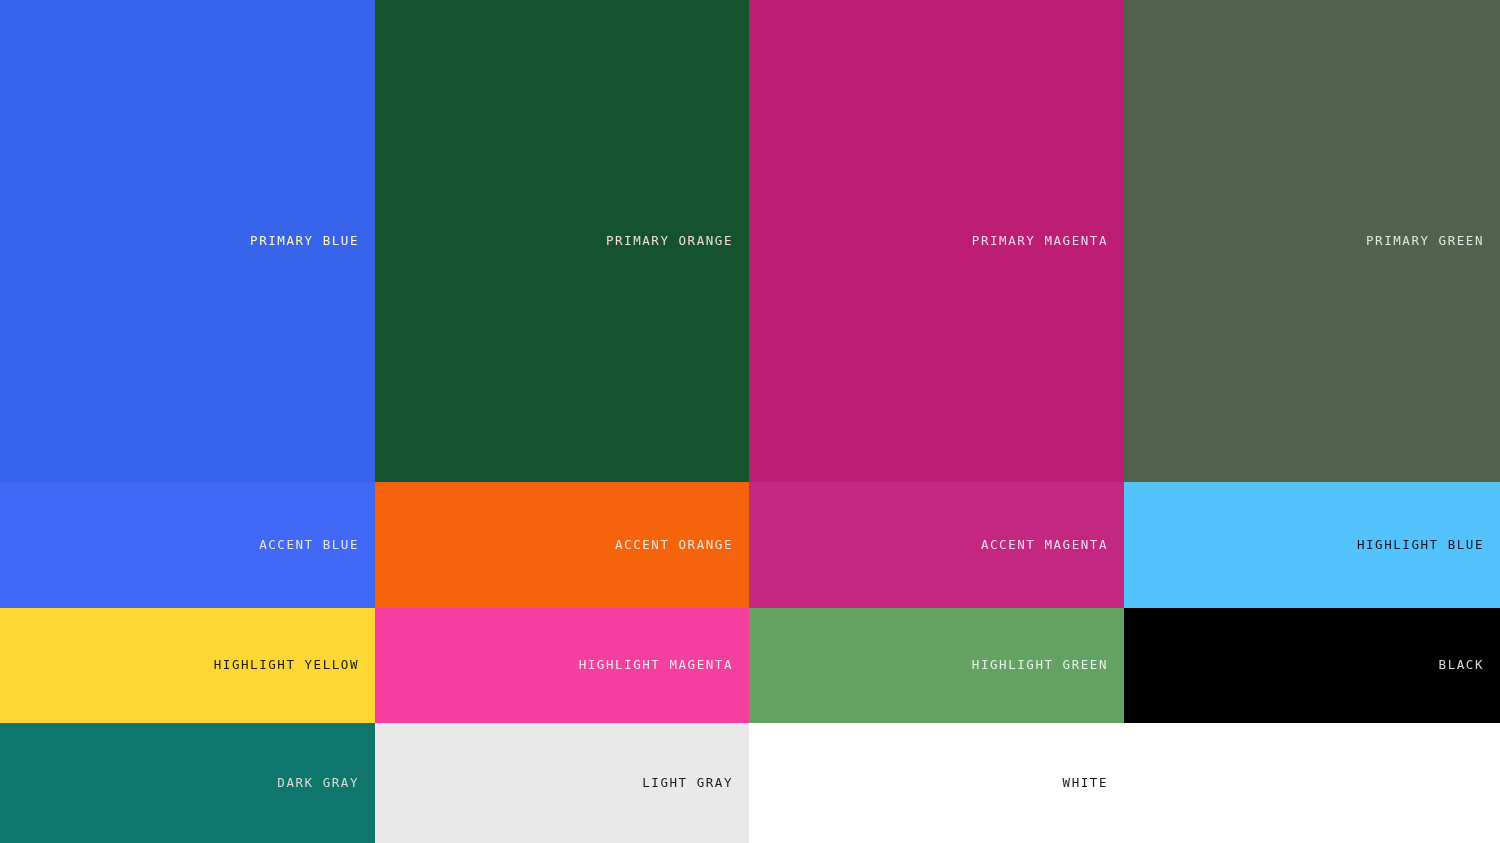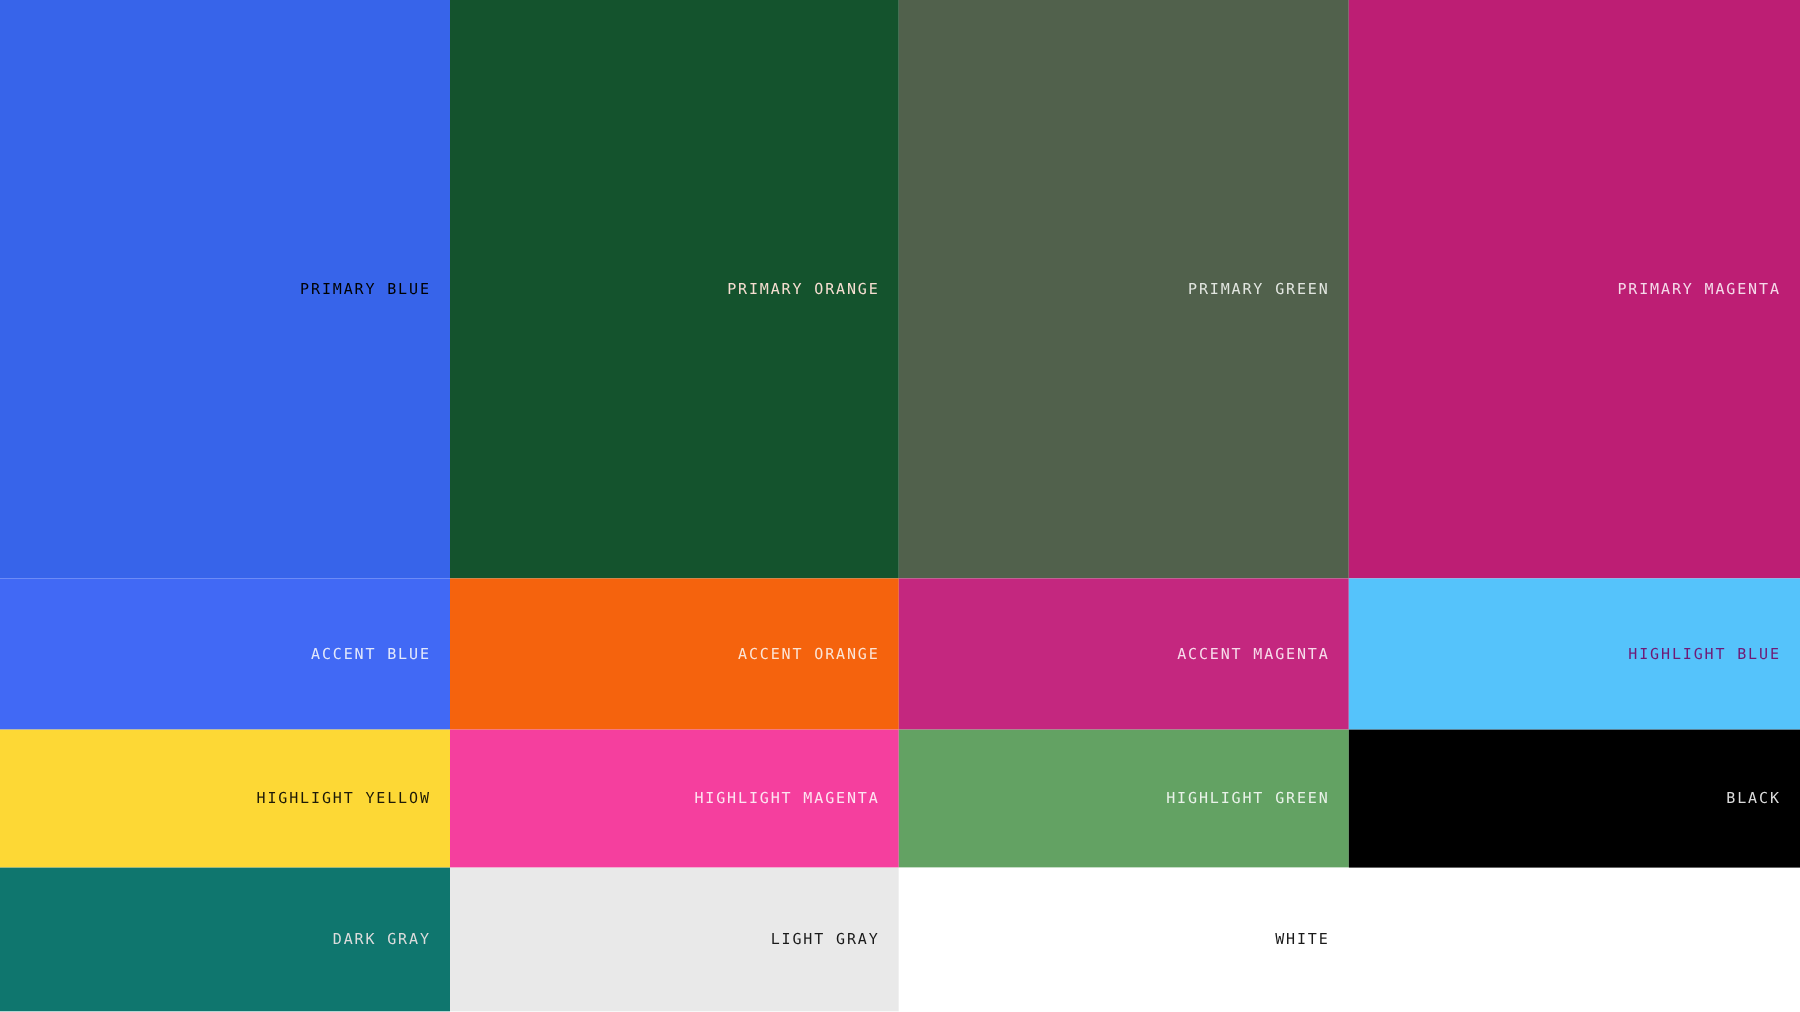--- a/index.html
+++ b/index.html
@@ -44,42 +44,42 @@
   }
 
   
   .row-primary .swatch-label { position: relative; top: 0; }
 </style>
 </head>
 <body>
 
 <div id="palette-grid">
     <div class="swatch row-primary" style="background-color: rgb(55, 100, 234);">
-      <span class="swatch-label" style="color: #000000;">PRIMARY BLUE</span>
+      <span class="swatch-label" style="color: #fef9c3;">PRIMARY BLUE</span>
     </div>
     <div class="swatch row-primary" style="background-color: #14532d;">
       <span class="swatch-label" style="color: rgb(246, 222, 209);">PRIMARY ORANGE</span>
     </div>
+    <div class="swatch row-primary" style="background-color: rgb(189, 30, 116);">
+      <span class="swatch-label" style="color: rgb(245, 217, 233);">PRIMARY MAGENTA</span>
+    </div>
     <div class="swatch row-primary" style="background-color: rgb(81, 97, 76);">
       <span class="swatch-label" style="color: rgb(226, 230, 224);">PRIMARY GREEN</span>
-    </div>
-    <div class="swatch row-primary" style="background-color: rgb(189, 30, 116);">
-      <span class="swatch-label" style="color: rgb(245, 217, 233);">PRIMARY MAGENTA</span>
     </div>
     <div class="swatch row-accent" style="background-color: rgb(65, 105, 245);">
       <span class="swatch-label" style="color: rgb(226, 232, 251);">ACCENT BLUE</span>
     </div>
     <div class="swatch row-accent" style="background-color: rgb(245, 99, 13); align-items: center;">
       <span class="swatch-label" style="color: rgb(251, 228, 214);">ACCENT ORANGE</span>
     </div>
     <div class="swatch row-accent" style="background-color: rgb(196, 39, 127); padding-left: 16px;">
       <span class="swatch-label" style="color: rgb(247, 220, 235);">ACCENT MAGENTA</span>
     </div>
     <div class="swatch row-highlight" style="background-color: rgb(85, 195, 251);">
-      <span class="swatch-label" style="color: #701a75; text-align: center;">HIGHLIGHT BLUE</span>
+      <span class="swatch-label" style="color: #0f172a; text-align: center;">HIGHLIGHT BLUE</span>
     </div>
     <div class="swatch row-highlight" style="background-color: rgb(253, 216, 53);">
       <span class="swatch-label" style="color: rgb(29, 26, 8);">HIGHLIGHT YELLOW</span>
     </div>
     <div class="swatch row-highlight" style="background-color: rgb(245, 63, 158);">
       <span class="swatch-label" style="color: rgb(253, 228, 241);">HIGHLIGHT MAGENTA</span>
     </div>
     <div class="swatch row-highlight" style="background-color: rgb(99, 162, 99);">
       <span class="swatch-label" style="color: rgb(233, 242, 233);">HIGHLIGHT GREEN</span>
     </div>

